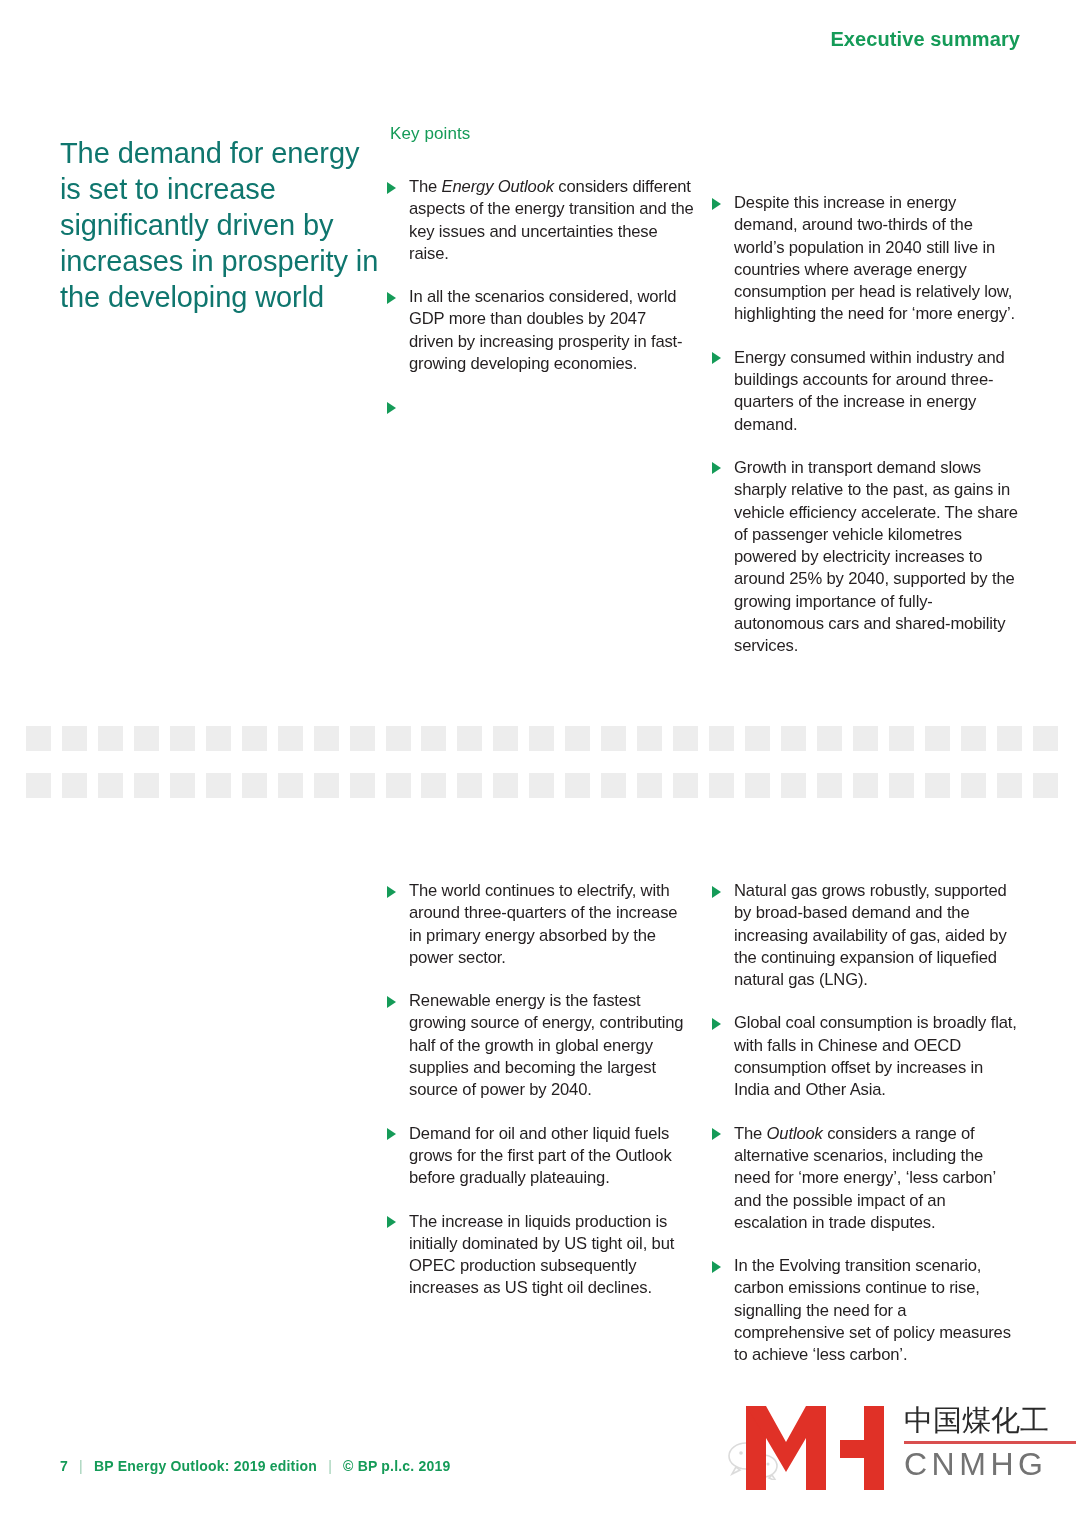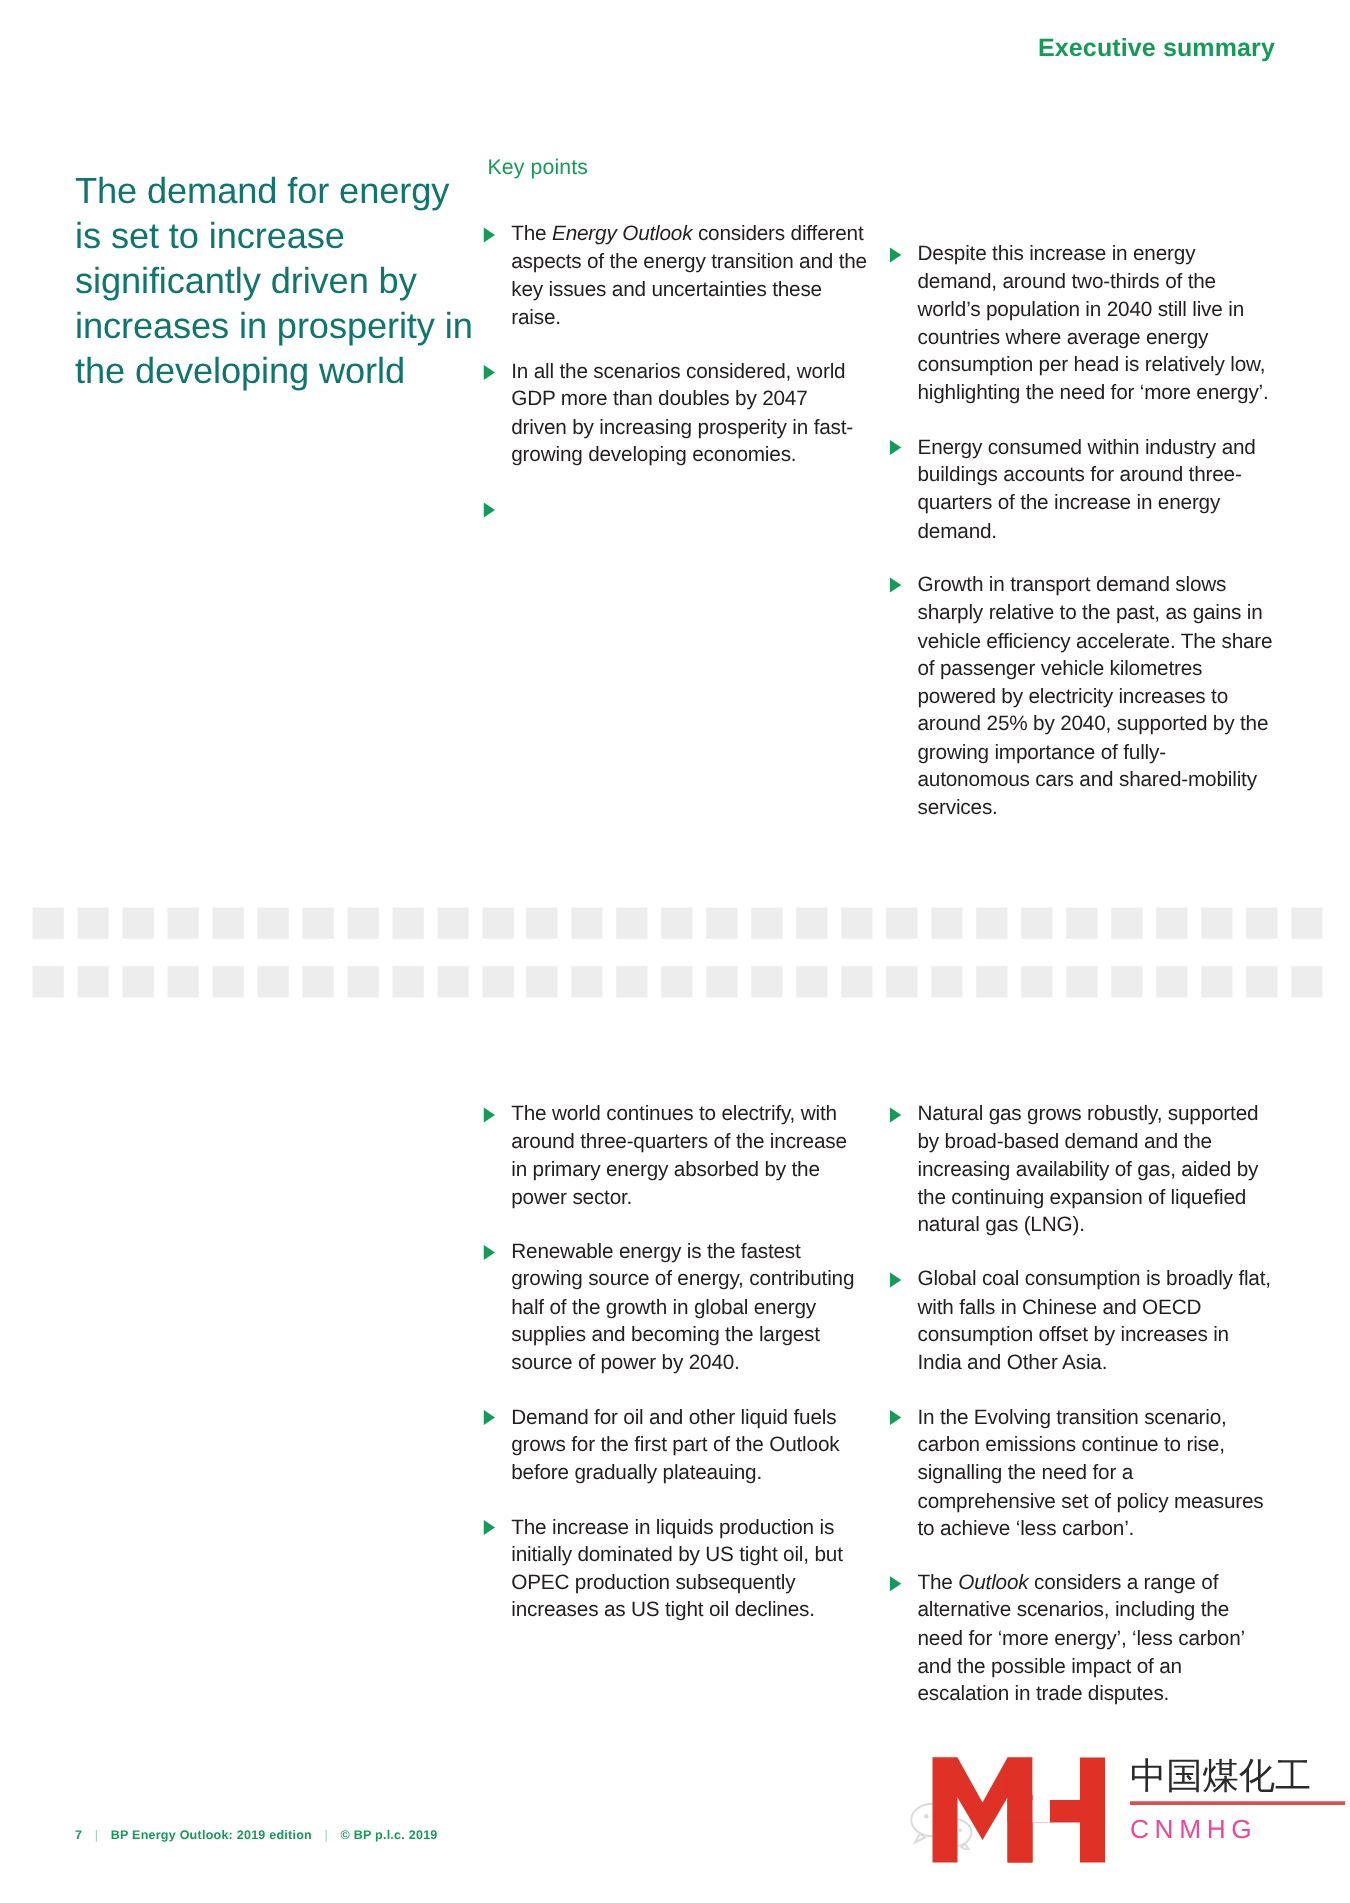--- a/index.html
+++ b/index.html
@@ -115,21 +115,21 @@
     width: 25px;
     height: 25px;
     background: #ededed;
   }
 
   
   .footer {
     position: absolute;
     left: 60px;
     bottom: 48px;
-    font-size: 10px;
+    font-size: 14px;
     font-weight: 700;
     color: #159b58;
     letter-spacing: 0.2px;
     white-space: nowrap;
   }
   .footer .sep {
     color: #9ccfb3;
     font-weight: 400;
     padding: 0 7px;
   }
@@ -175,23 +175,23 @@
     letter-spacing: 0px;
     white-space: nowrap;
   }
   .logo-rule {
     height: 3px;
     background: #d94f4f;
     margin: 3px 0 2px 0;
     width: 172px;
   }
   .logo-en {
-    font-size: 21px;
+    font-size: 32px;
     line-height: 36px;
-    color: #ec4899;
+    color: #737373;
     letter-spacing: 4.5px;
     white-space: nowrap;
   }
 </style>
 </head>
 <body>
 
 <div class="page">
 
   <div class="running-header">Executive summary</div>
@@ -280,22 +280,22 @@
   <div class="col col-bot-left">
       <div class="bullet"><span class="marker"></span><span>The world continues to electrify, with around three-quarters of the increase in primary energy absorbed by the power sector.</span></div>
       <div class="bullet"><span class="marker"></span><span>Renewable energy is the fastest growing source of energy, contributing half of the growth in global energy supplies and becoming the largest source of power by 2040.</span></div>
       <div class="bullet"><span class="marker"></span><span>Demand for oil and other liquid fuels grows for the first part of the Outlook before gradually plateauing.</span></div>
       <div class="bullet"><span class="marker"></span><span>The increase in liquids production is initially dominated by US tight oil, but OPEC production subsequently increases as US tight oil declines.</span></div>
     </div>
 
   <div class="col col-bot-right">
       <div class="bullet"><span class="marker"></span><span>Natural gas grows robustly, supported by broad-based demand and the increasing availability of gas, aided by the continuing expansion of liquefied natural gas (LNG).</span></div>
       <div class="bullet"><span class="marker"></span><span>Global coal consumption is broadly flat, with falls in Chinese and OECD consumption offset by increases in India and Other Asia.</span></div>
+      <div class="bullet"><span class="marker"></span><span>The <em>Outlook</em> considers a range of alternative scenarios, including the need for ‘more energy’, ‘less carbon’ and the possible impact of an escalation in trade disputes.</span></div>
       <div class="bullet"><span class="marker"></span><span>In the Evolving transition scenario, carbon emissions continue to rise, signalling the need for a comprehensive set of policy measures to achieve ‘less carbon’.</span></div>
-      <div class="bullet"><span class="marker"></span><span>The <em>Outlook</em> considers a range of alternative scenarios, including the need for ‘more energy’, ‘less carbon’ and the possible impact of an escalation in trade disputes.</span></div>
     </div>
 
   <div class="footer">
     <span>7</span>
     <span class="sep">|</span>
     <span>BP Energy Outlook: 2019 edition</span>
     <span class="sep">|</span>
     <span class="copy">© BP p.l.c. 2019</span>
   </div>
 

